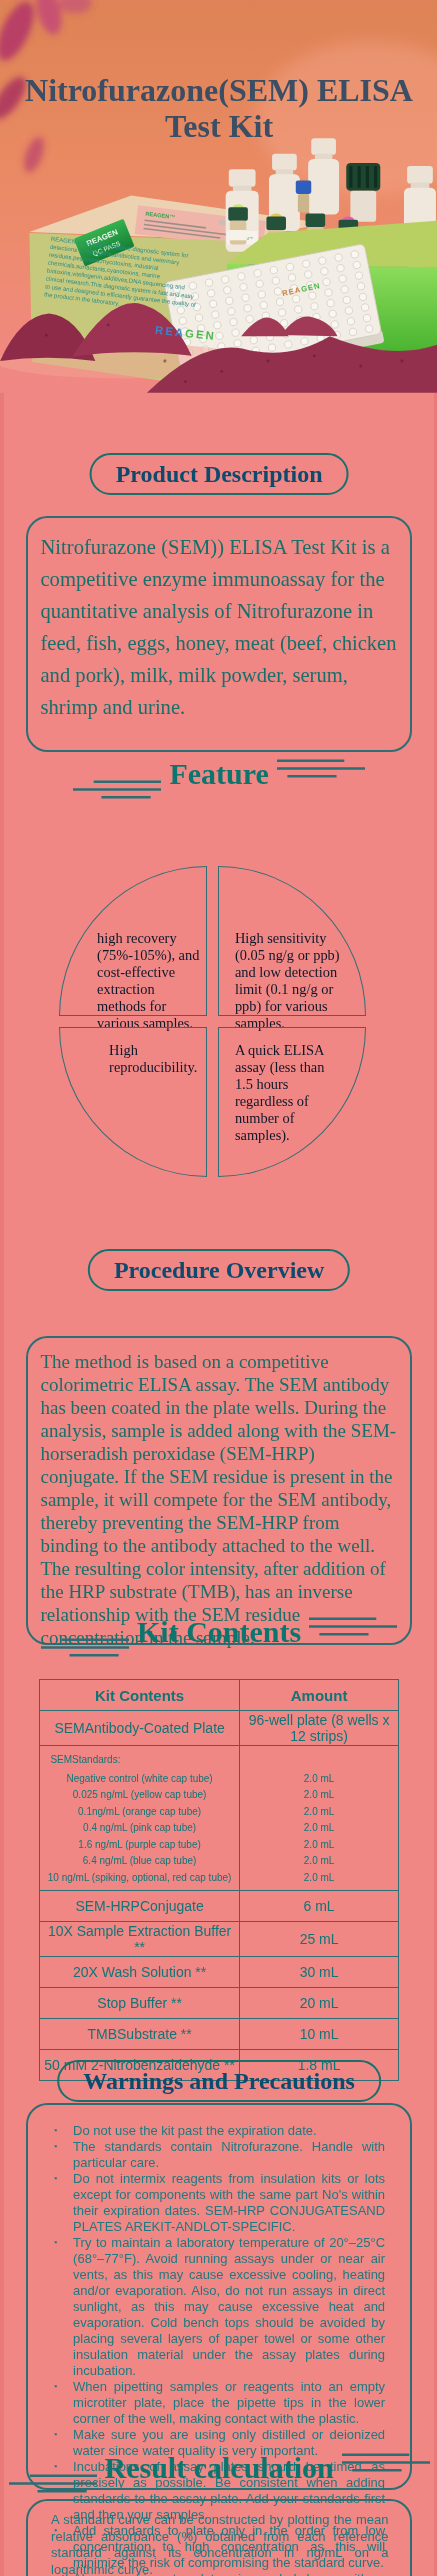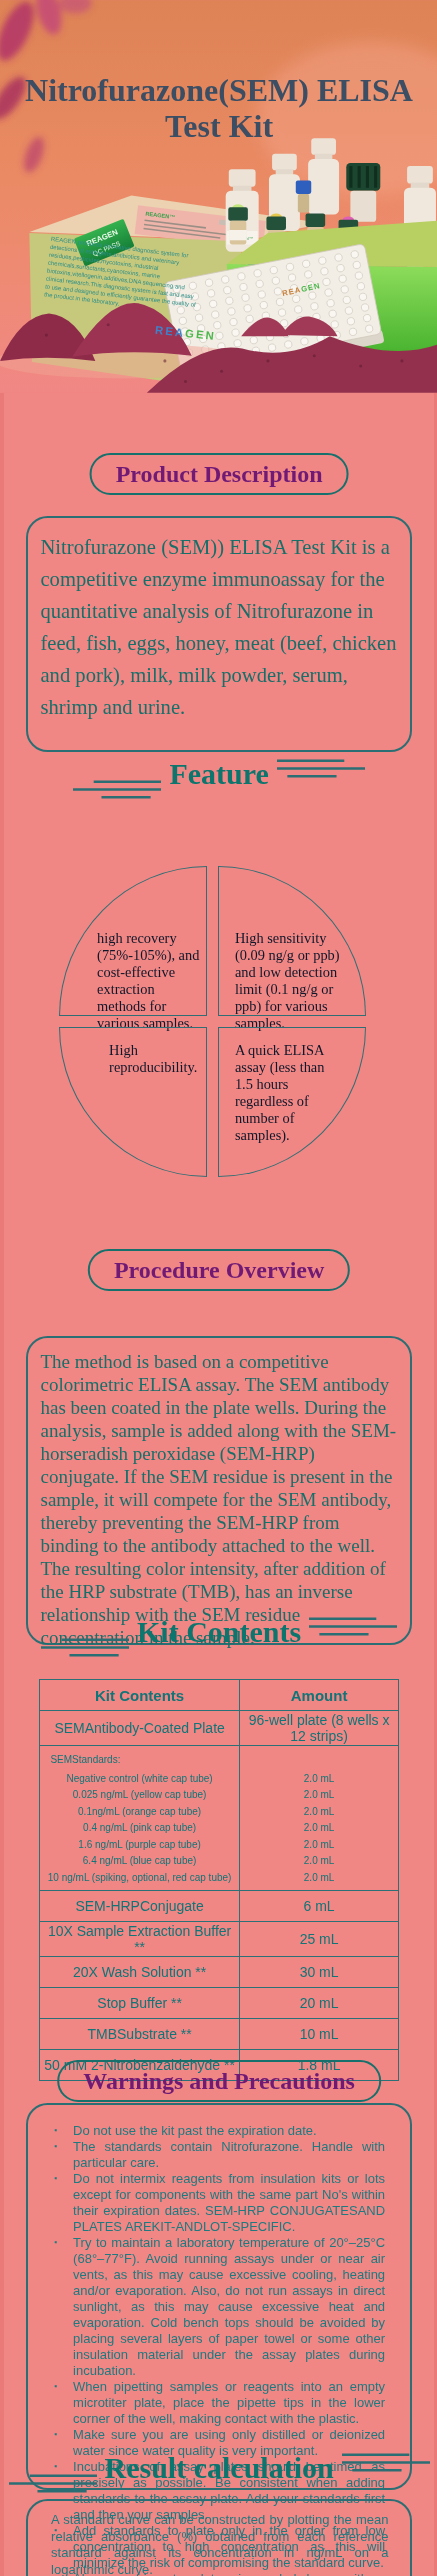--- a/index.html
+++ b/index.html
@@ -14,21 +14,21 @@
             font:6px/8px "Liberation Sans",sans-serif;color:#2e8f87;}
   .brand-l{position:absolute;left:155px;top:328px;transform:rotate(6deg);
            font:700 11.3px/1 "Liberation Sans",sans-serif;letter-spacing:2.1px;}
   .brand-r{position:absolute;left:282px;top:286px;transform:rotate(-12deg);
            font:700 7.7px/1 "Liberation Sans",sans-serif;letter-spacing:1px;}
   .rea{color:#3f82c9}.gen{color:#4cb84c}
   .brand-r .rea{color:#c8833d}
   
   .panel{position:absolute;left:4.1px;top:393px;width:430px;height:2648px;background:#f18785;}
   .stadium{position:absolute;left:50%;transform:translateX(-50%);border:2.1px solid #17706c;
-           border-radius:515px;color:#701a75;font:700 24px/1.45 "Liberation Serif",serif;
+           border-radius:515px;color:#0c4a6e;font:700 24px/1.45 "Liberation Serif",serif;
            padding:1.5px 24px;white-space:nowrap;}
   .lined-heading{position:absolute;left:0;width:100%;display:flex;justify-content:center;
                  align-items:flex-start;gap:8px;color:#0c756e;}
   .lh-text{font:700 30px/1.1 "Liberation Serif",serif;}
   .deco-l{margin-top:20.6px;}
   .deco-r{margin-bottom:20.6px;}
   .round-box{position:absolute;border:2.1px solid #2b6f74;border-radius:21.6px;box-sizing:border-box;}
   .round-box p{margin:0;}
   .pd-box{left:22px;top:123px;width:386px;height:236px;}
   .pd-box p{font-size:20.6px;line-height:32px;color:#176f6a;padding:13.4px 7.2px 0 12.4px;}
@@ -373,21 +373,21 @@
       <svg class="deco-r" width="88" height="23" viewBox="0 0 170 44">
           <path d="M0 7 H130 M0 22 H170 M20 37 H115" stroke="#2b6f74" stroke-width="5" fill="none"></path>
         </svg>
     </div>
 
     <div class="quads">
       <div class="quad q-tl">
           <p>high recovery (75%-105%), and cost-effective extraction methods for various samples.</p>
         </div>
       <div class="quad q-tr">
-          <p>High sensitivity (0.09 ng/g or ppb) and low detection limit (0.1 ng/g or ppb) for various samples.</p>
+          <p>High sensitivity (0.05 ng/g or ppb) and low detection limit (0.1 ng/g or ppb) for various samples.</p>
         </div>
       <div class="quad q-bl">
           <p>High reproducibility.</p>
         </div>
       <div class="quad q-br">
           <p>A quick ELISA assay (less than 1.5 hours regardless of number of samples).</p>
         </div>
     </div>
 
     <div class="stadium" style="top:856px"><span>Procedure Overview</span></div>

